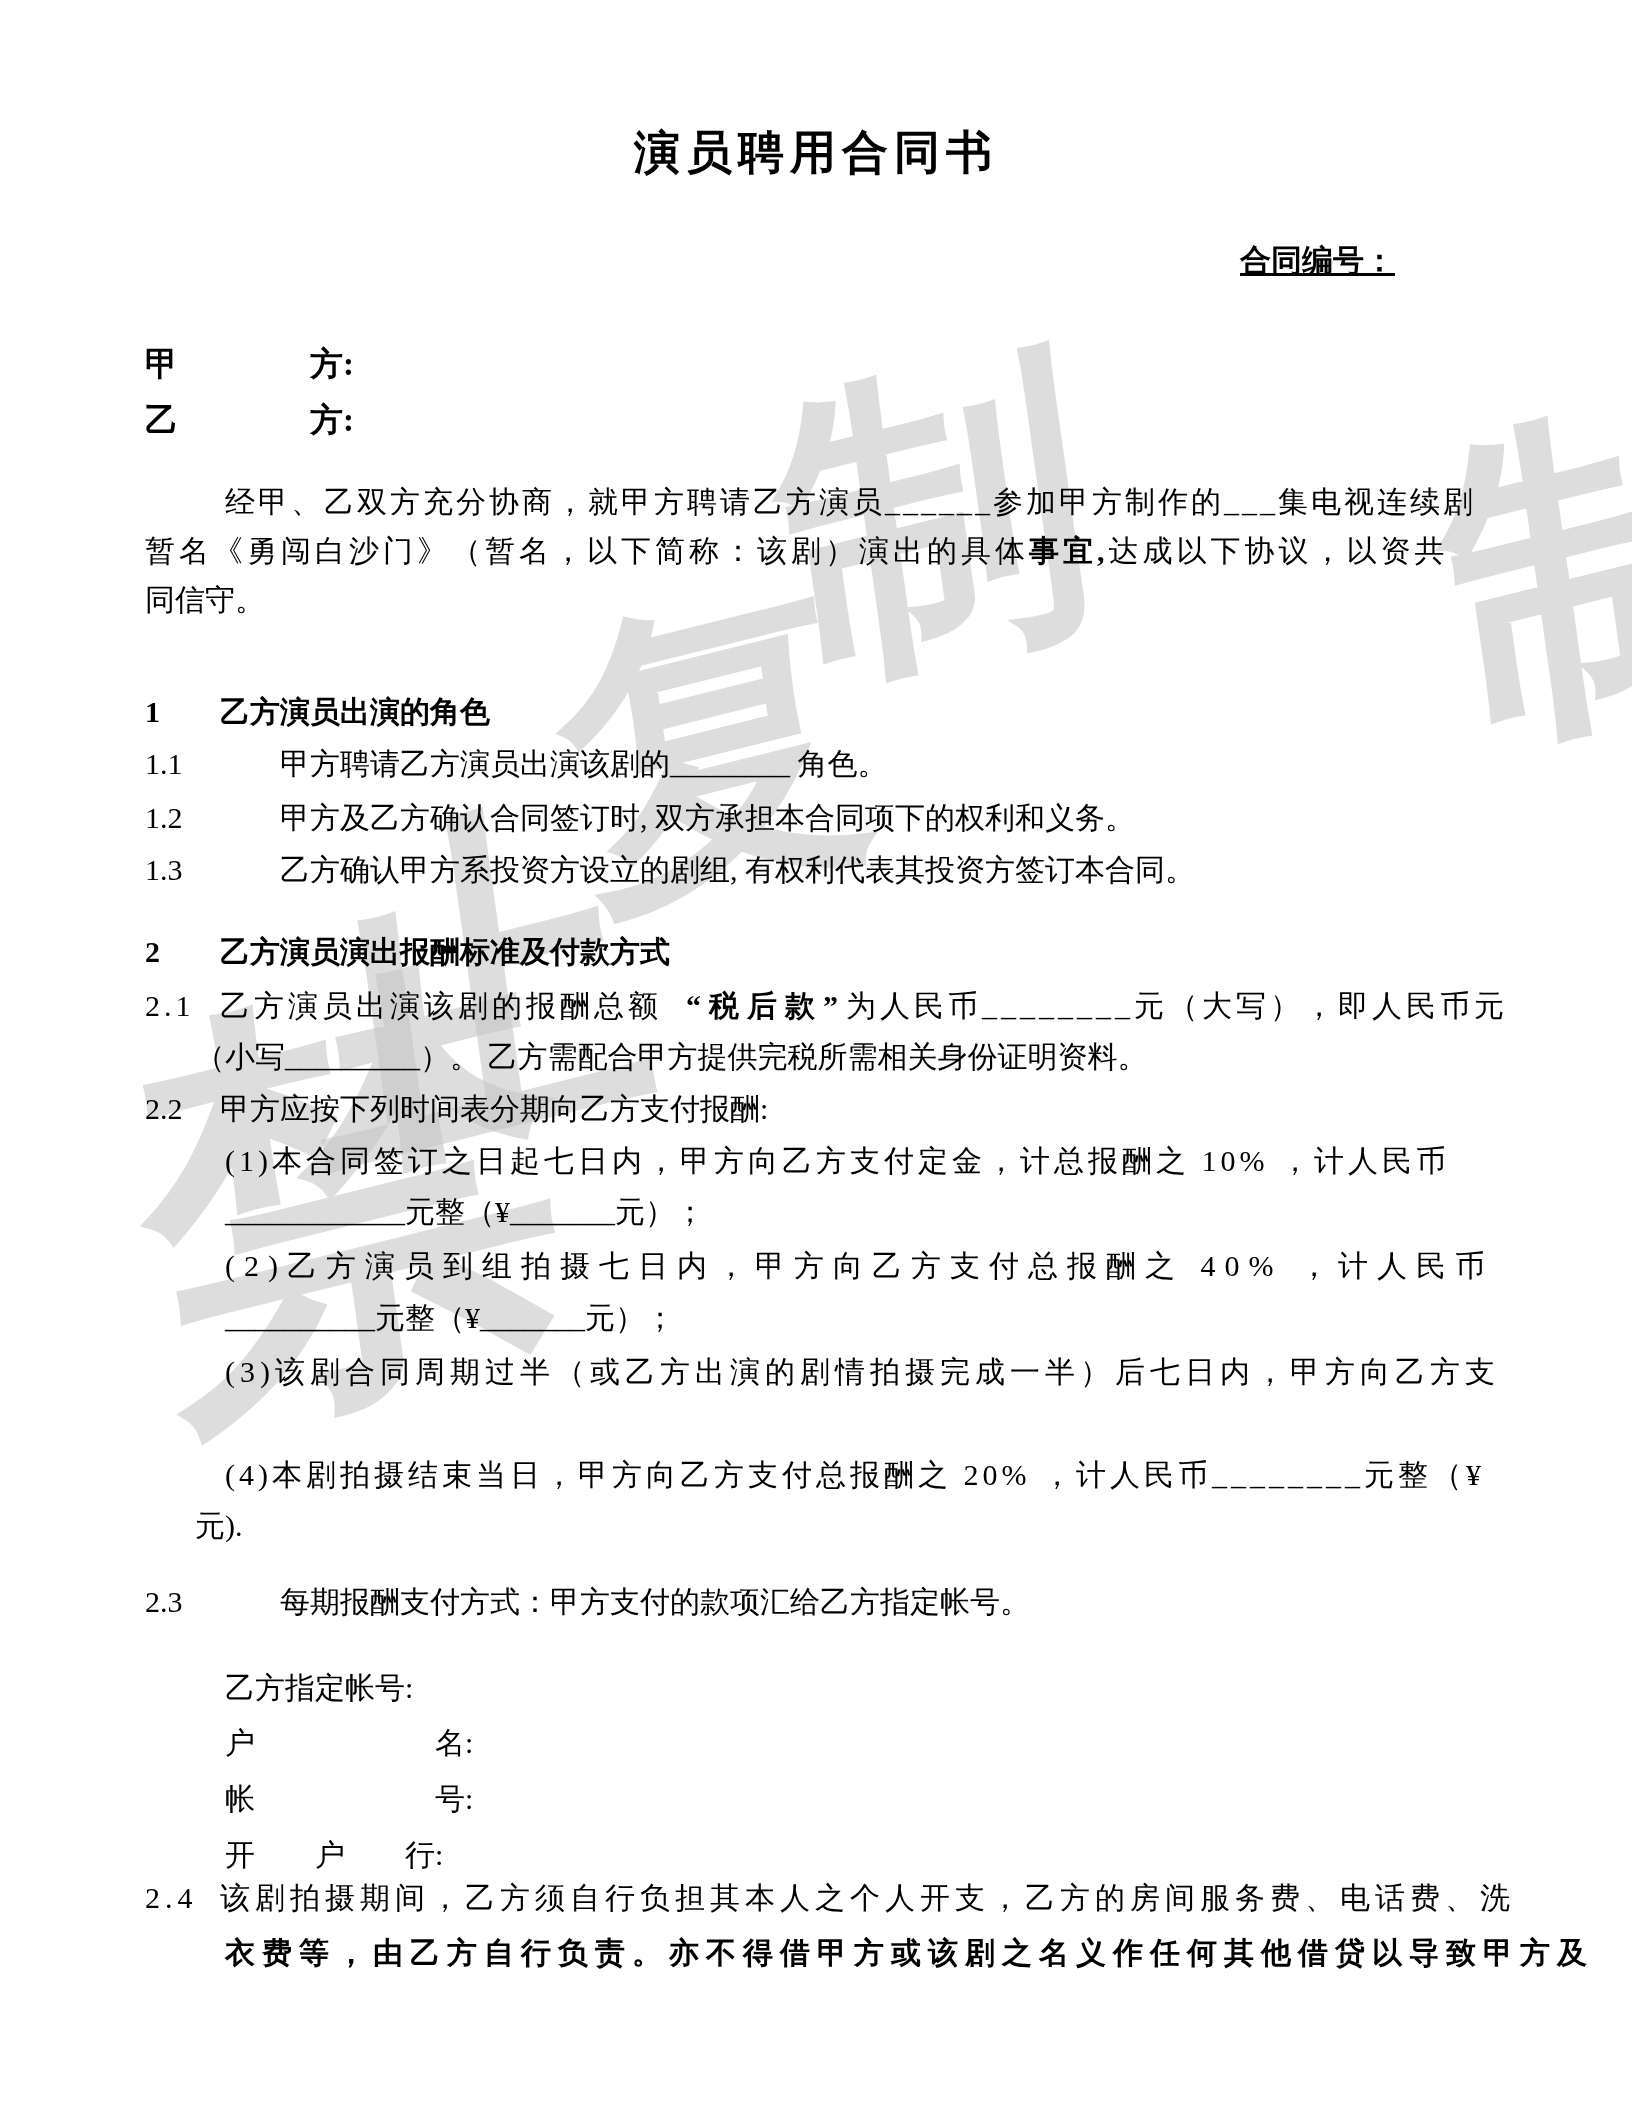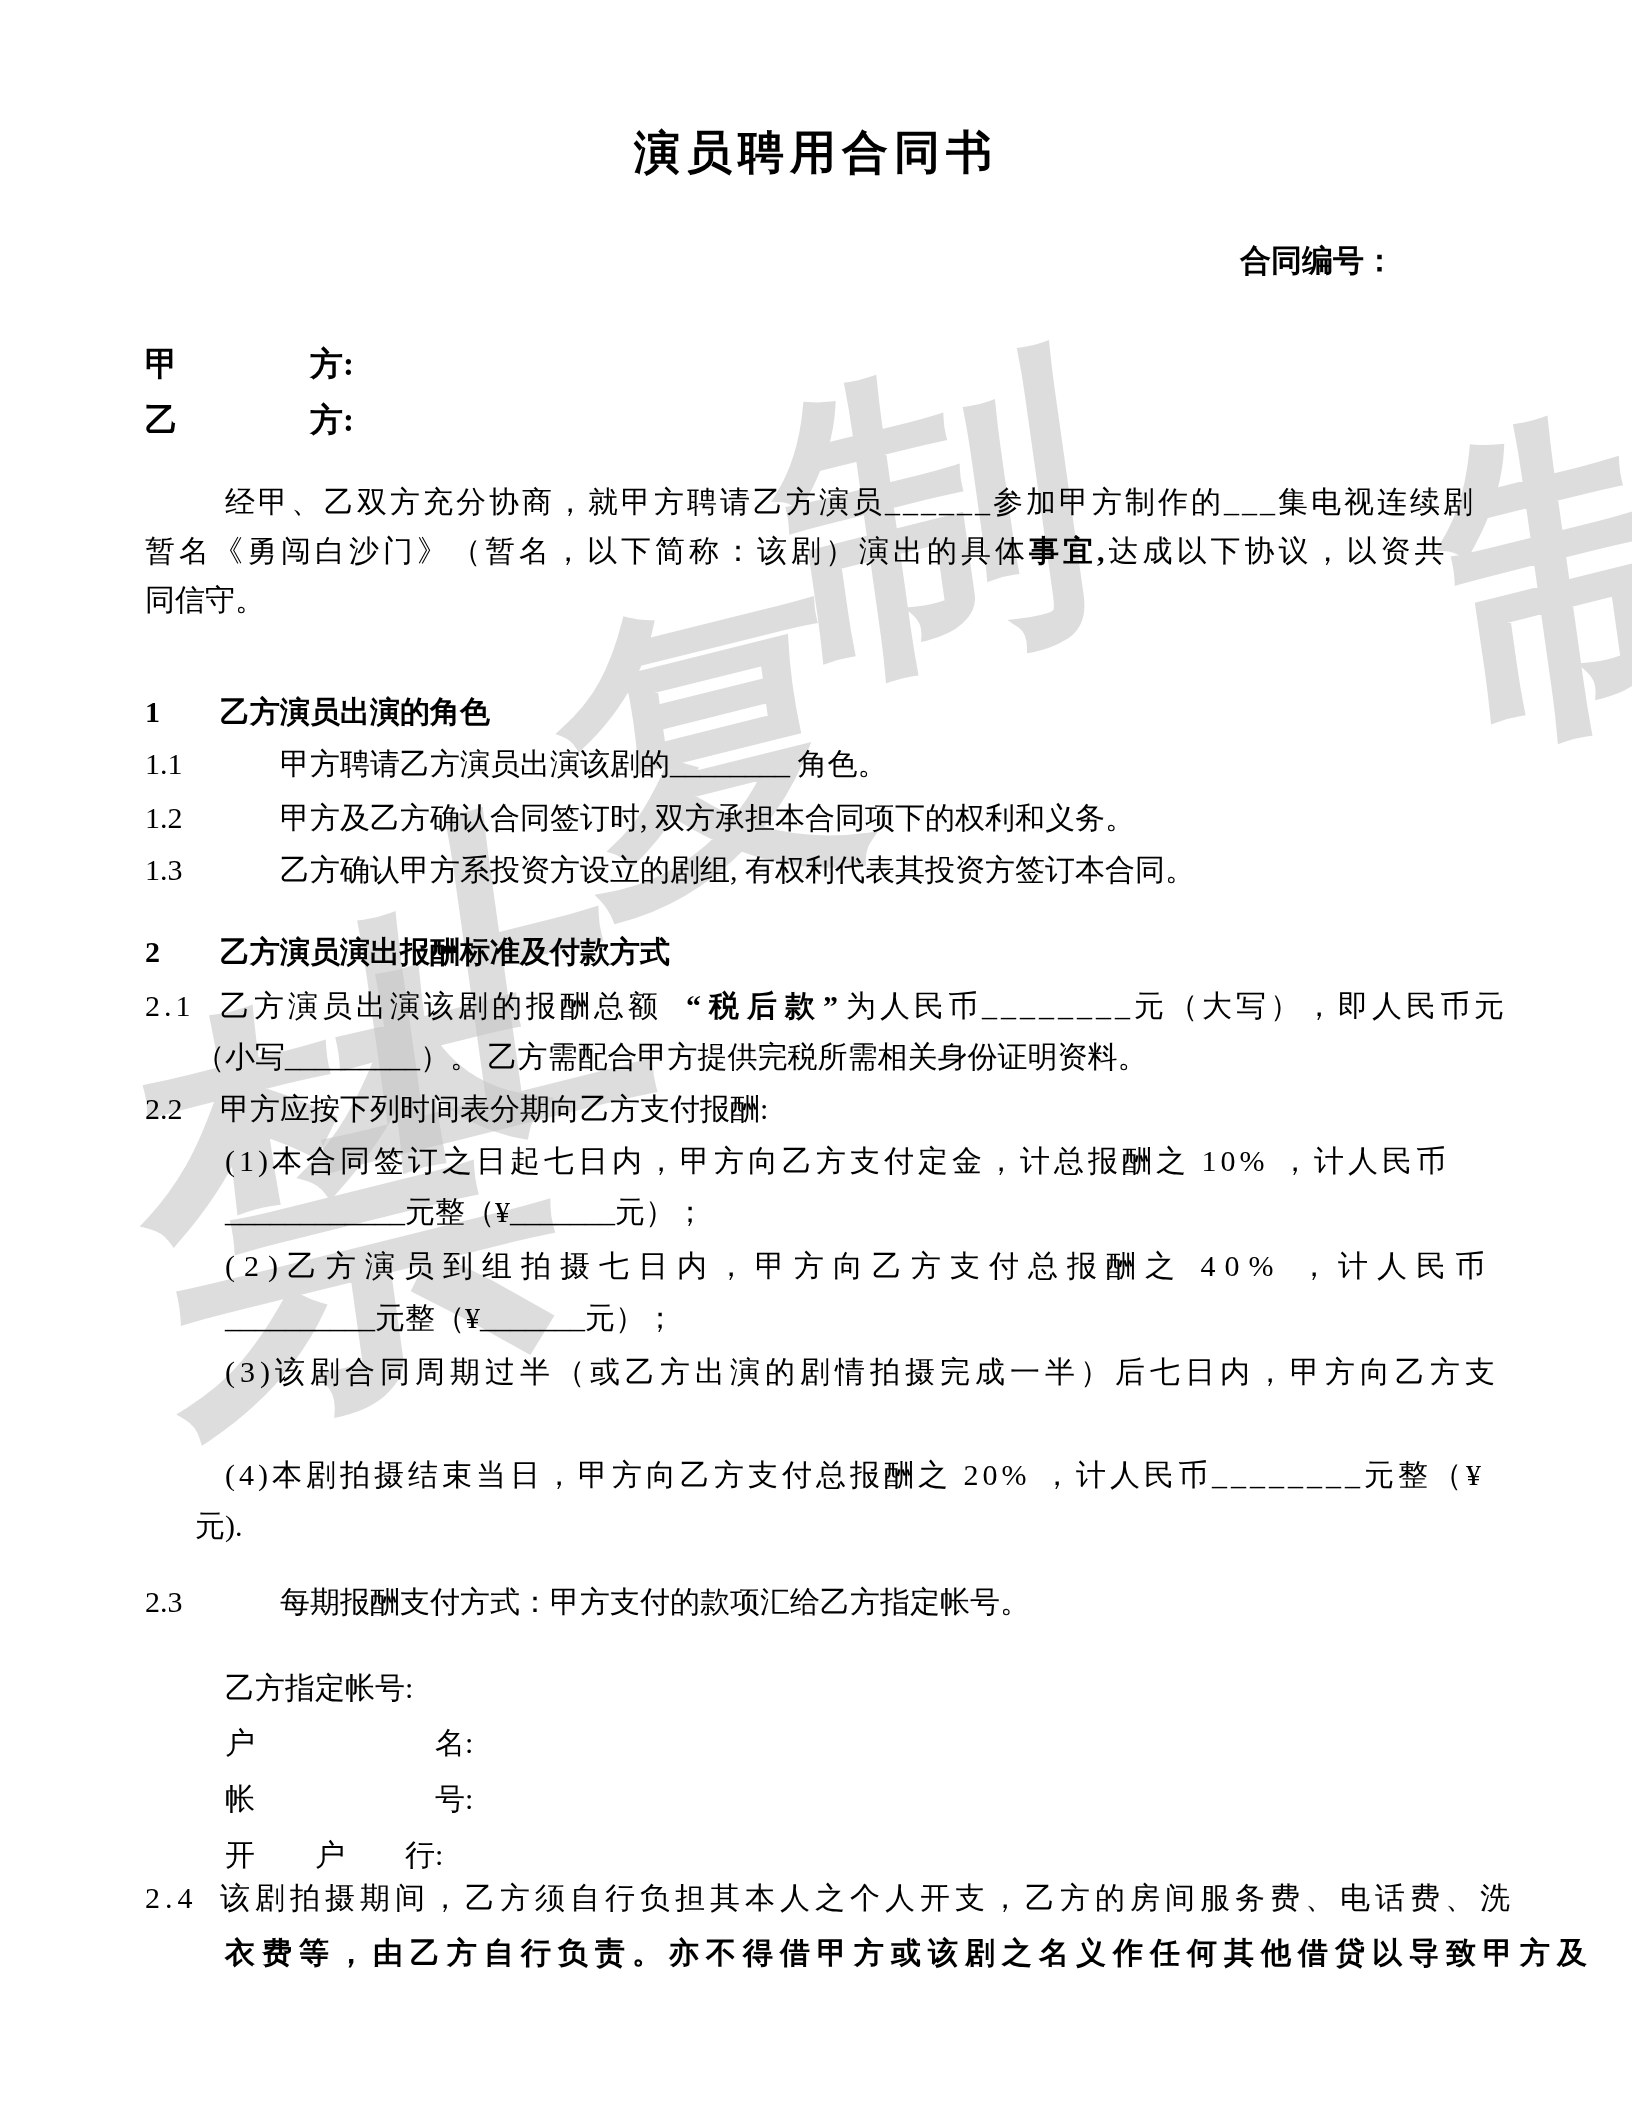--- a/index.html
+++ b/index.html
@@ -17,21 +17,21 @@
     font-size:30px; line-height:44px;
     white-space:nowrap; z-index:2;
   }
   .title {
     position:absolute; left:0; right:0; top:122px;
     text-align:center; font-size:46px; font-weight:bold;
     letter-spacing:6px; z-index:2;
   }
   .cn {
     position:absolute; top:240px; right:237px;
-    font-size:31px; font-weight:bold; z-index:2; white-space:nowrap;
+    font-size:31px; font-weight:bold; z-index:2; white-space:nowrap;text-decoration:underline;
   }
   .party { font-size:33px; font-weight:bold; }
   .b { font-weight:bold; }
   .bsp { letter-spacing:8px;margin-left:24px; }
   .num { display:inline-block; }
   .w75 { width:75px; }
   .w135 { width:135px; }
   .ind50 { padding-left:50px;font-family:Liberation Serif, serif; }
   .ind80 { padding-left:80px; }
   .ls3 { letter-spacing:3px; }

